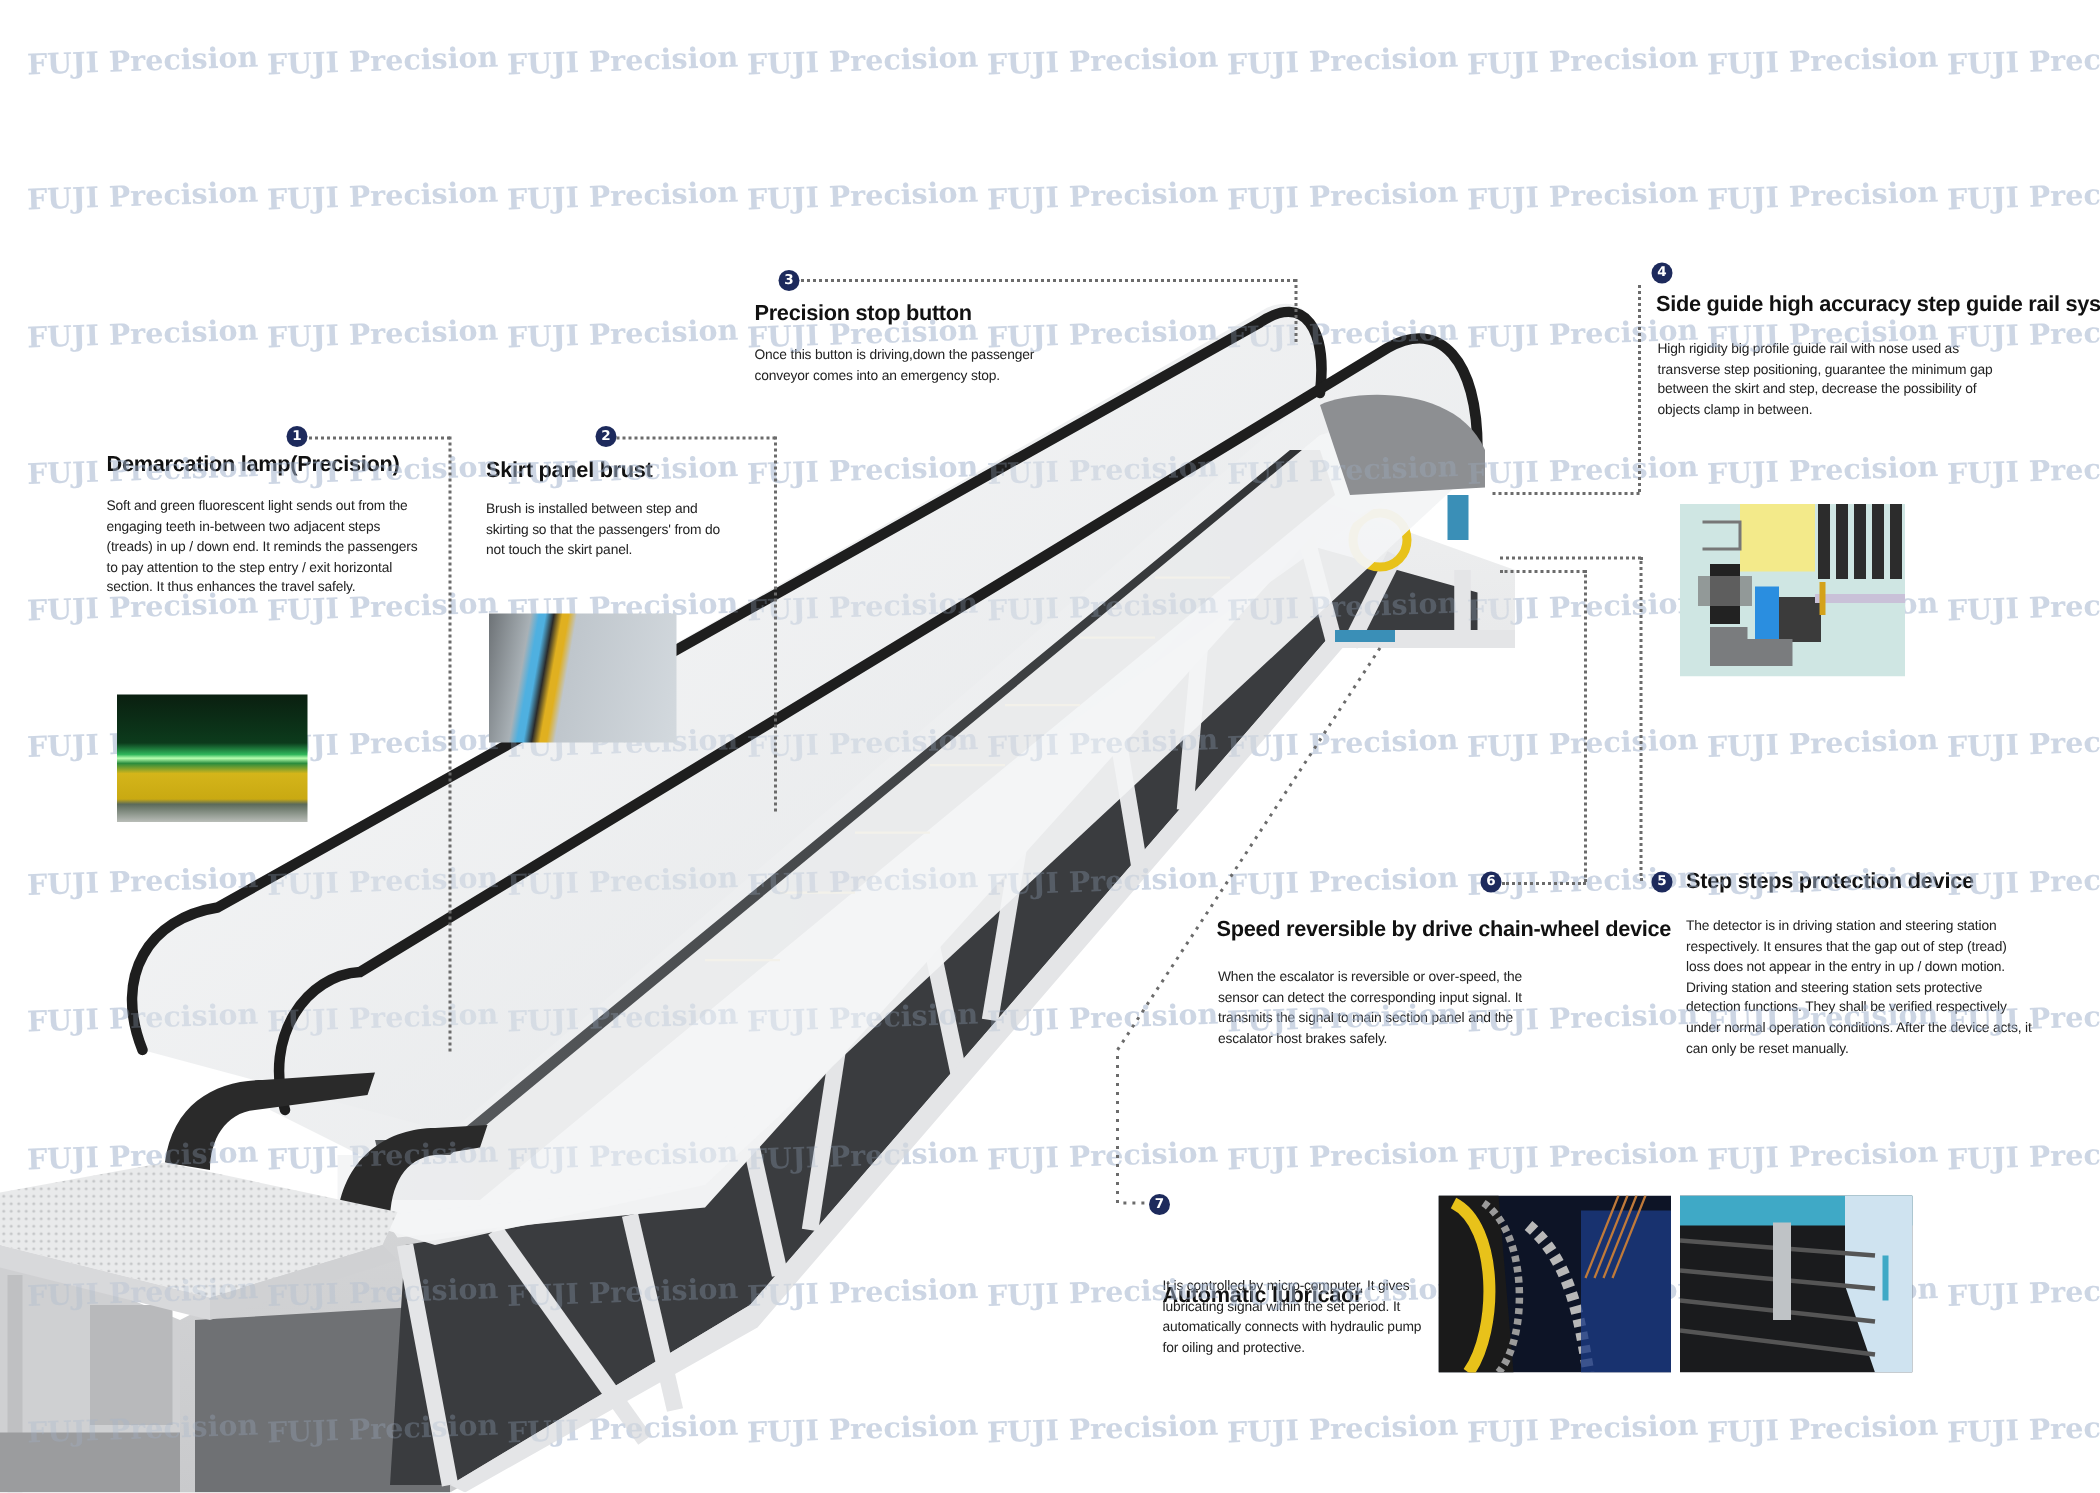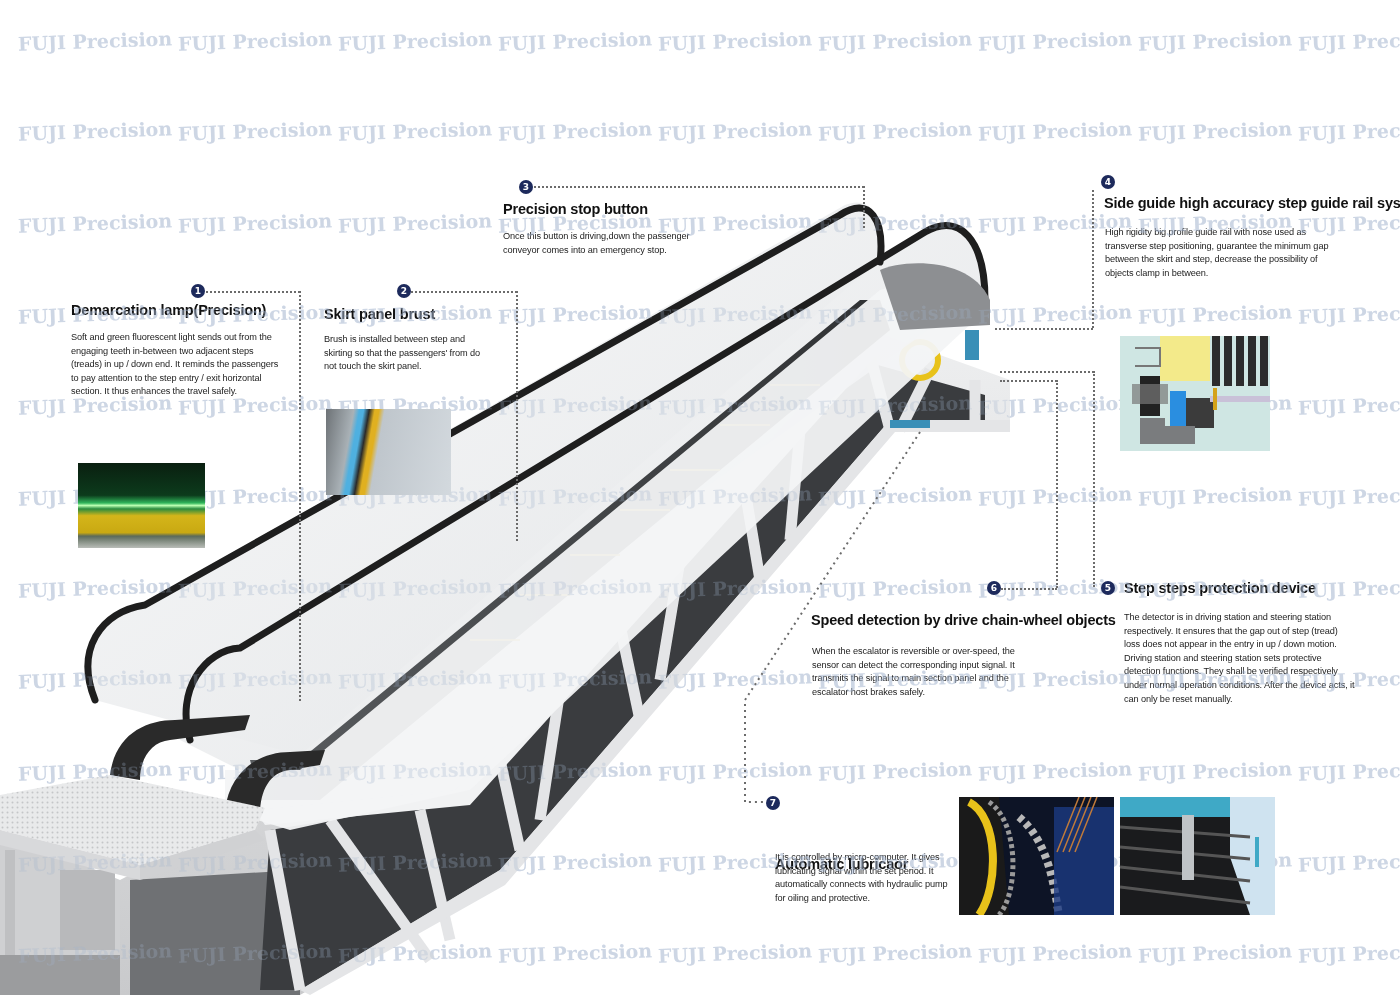--- a/index.html
+++ b/index.html
@@ -378,21 +378,21 @@
   <rect x="90" y="60" width="60" height="6" fill="#c9c1d8"></rect>
   <rect x="93" y="52" width="4" height="22" fill="#d4a21a"></rect>
   <polygon points="20,82 45,82 45,90 75,90 75,108 20,108" fill="#7a7c7e"></polygon>
 </svg>
 
 <div class="badge" style="left:1101px;top:581px;">5</div>
 <div class="title" style="left:1124px;top:580px;">Step steps protection device</div>
 <div class="desc" style="left:1124px;top:611px;width:232px;">The detector is in driving station and steering station respectively. It ensures that the gap out of step (tread) loss does not appear in the entry in up / down motion. Driving station and steering station sets protective detection functions. They shall be verified respectively under normal operation conditions. After the device acts, it can only be reset manually.</div>
 
 <div class="badge" style="left:987px;top:581px;">6</div>
-<div class="title" style="left:811px;top:612px;">Speed detection by drive chain-wheel objects</div>
+<div class="title" style="left:811px;top:612px;">Speed reversible by drive chain-wheel device</div>
 <div class="desc" style="left:812px;top:645px;width:228px;">When the escalator is reversible or over-speed, the sensor can detect the corresponding input signal. It transmits the signal to main section panel and the escalator host brakes safely.</div>
 
 <div class="badge" style="left:766px;top:796px;">7</div>
 <div class="title" style="left:775px;top:856px;">Automatic lubricaor</div>
 <div class="desc" style="left:775px;top:851px;width:185px;">It is controlled by micro-computer. It gives lubricating signal within the set period. It automatically connects with hydraulic pump for oiling and protective.</div>
 <svg class="photo" style="left:959px;top:797px;" width="155" height="118" viewBox="0 0 155 118">
   <rect width="155" height="118" fill="#0d1426"></rect>
   <path d="M0,0 L40,0 L50,118 L0,118 Z" fill="#1a1a1a"></path>
   <path d="M10,5 C40,20 40,90 20,118" fill="none" stroke="#e8c21a" stroke-width="8"></path>
   <path d="M30,5 C60,25 60,95 40,118" fill="none" stroke="#9a9a9a" stroke-width="5" stroke-dasharray="4,3"></path>

